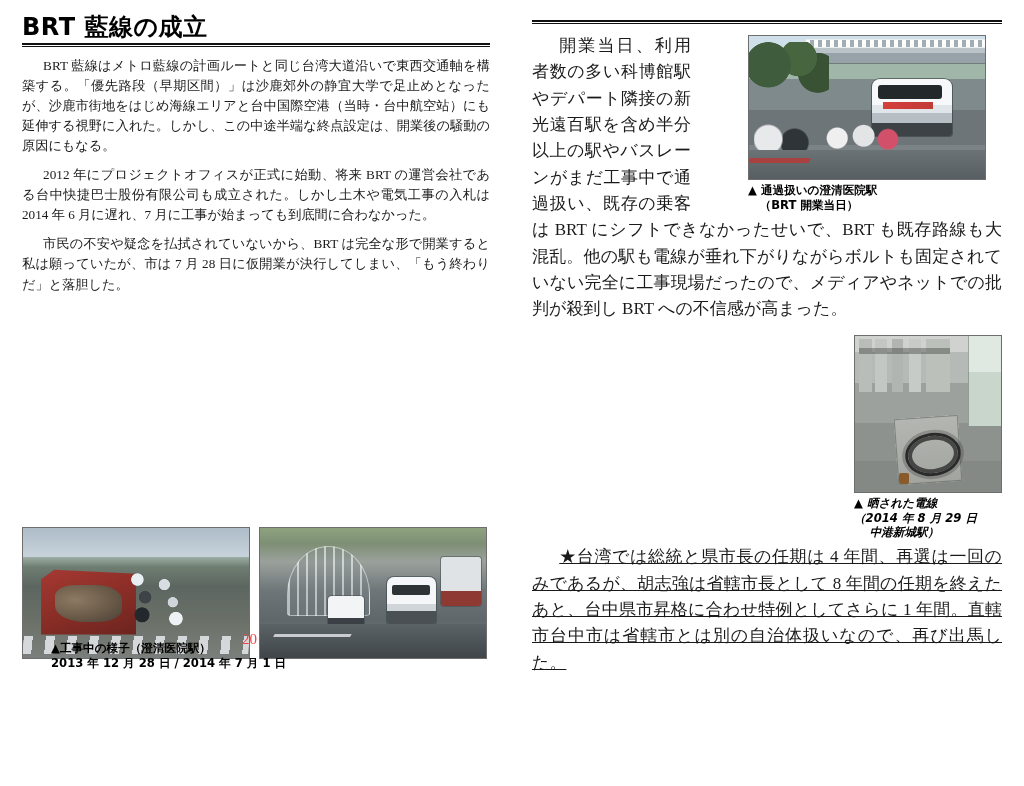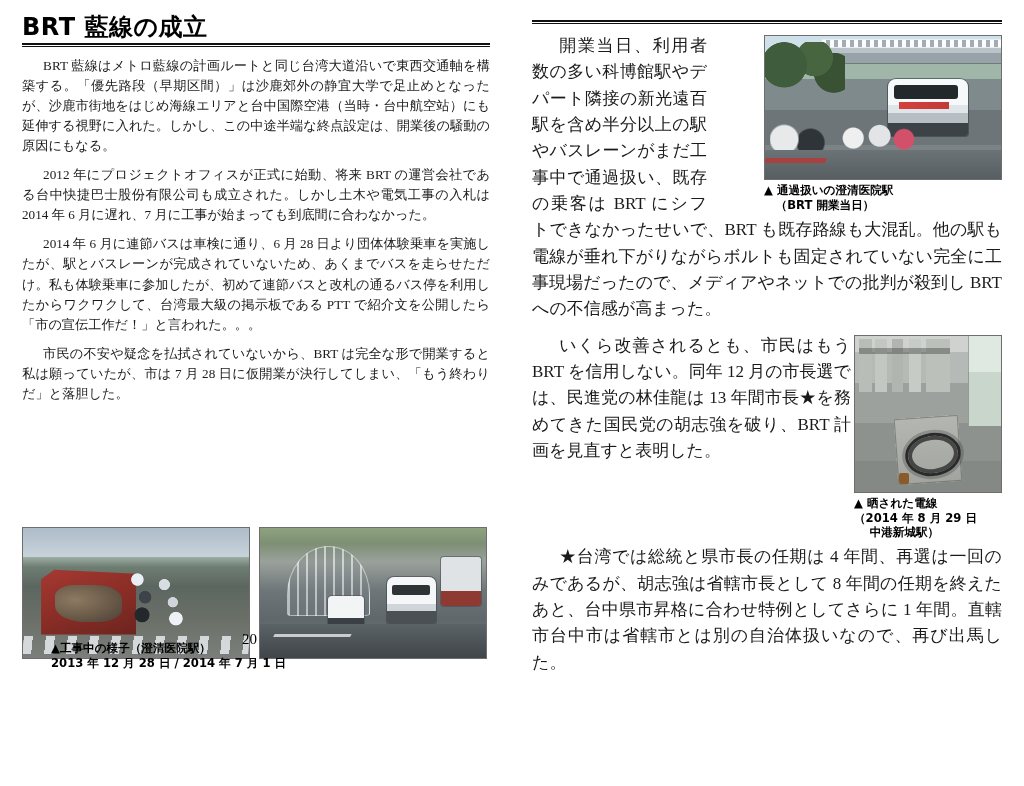--- a/index.html
+++ b/index.html
@@ -100,49 +100,51 @@
     left: 18px;
     top: 638px;
     width: 470px;
     margin-left: 33px;
   }
 
   
   .right-fig-top {
     float: right;
     width: 238px;
-    margin: 2px 0 4px 9px;
+    margin: 2px 16px 4px 9px;
     padding-left: 48px;
   }
   .right-fig-top .photo { width: 238px; height: 145px; }
   .right-fig-bot {
     float: right;
     width: 148px;
     margin: 2px 0 4px 3px;
     clear: right;
+    font-style: italic;
   }
   .right-fig-bot .photo { width: 148px; height: 158px; }
   .right-fig-bot .caption { text-align: left; }
 
   .footnote {
     clear: both;
     font-size: 12.6px;
     line-height: 1.45;
     text-align: justify;
     margin: 26px 0 0 0;
     text-indent: 0;
+    text-decoration: underline;
   }
 
   
   .folio {
     position: absolute;
     bottom: 18px;
     font-size: 15px;
     font-family: "Liberation Serif", serif;
-    color: #000000;
+    color: #ef4444;
   }
   .folio-left  { left: 242px; }
 
   
   .ph-inner { position: absolute; inset: 0; }
 
   
   .ph-road-constr {
     background:
       linear-gradient(#b9c7d4 0%, #cfd8e0 13%, #9fb0a6 22%, #6e7d72 30%, #5c6660 45%, #6a7068 70%, #7b7f7b 100%);
@@ -321,21 +323,20 @@
 <div class="spread">
 
   <div class="page page-left">
 
     <h1 class="article-title">BRT 藍線の成立</h1>
     <hr class="title-rule">
 
     <div class="body-text">
       <p>BRT 藍線はメトロ藍線の計画ルートと同じ台湾大道沿いで東西交通軸を構築する。「優先路段（早期区間）」は沙鹿郊外の静宜大学で足止めとなったが、沙鹿市街地をはじめ海線エリアと台中国際空港（当時・台中航空站）にも延伸する視野に入れた。しかし、この中途半端な終点設定は、開業後の騒動の原因にもなる。</p>
       <p>2012 年にプロジェクトオフィスが正式に始動、将来 BRT の運営会社である台中快捷巴士股份有限公司も成立された。しかし土木や電気工事の入札は 2014 年 6 月に遅れ、7 月に工事が始まっても到底間に合わなかった。</p>
-      <p>2014 年 6 月に連節バスは車検に通り、6 月 28 日より団体体験乗車を実施したが、駅とバスレーンが完成されていないため、あくまでバスを走らせただけ。私も体験乗車に参加したが、初めて連節バスと改札の通るバス停を利用したからワクワクして、台湾最大級の掲示板である PTT で紹介文を公開したら「市の宣伝工作だ！」と言われた。。。</p>
       <p>市民の不安や疑念を払拭されていないから、BRT は完全な形で開業すると私は願っていたが、市は 7 月 28 日に仮開業が決行してしまい、「もう終わりだ」と落胆した。</p>
     </div>
 
     <div class="left-photo-row">
       <figure class="figure">
         <div class="photo ph-road-constr">
           <div class="ph-inner road-sky"></div>
           <div class="road-cars"></div>
           <div class="road-stripes"></div>
         </div>
@@ -385,20 +386,19 @@
           <div class="cb-glass"></div>
           <div class="cb-slab"></div>
           <div class="cb-coil"></div>
           <div class="cb-rust"></div>
         </div>
         <figcaption class="caption">▲ 晒された電線
  （2014 年 8 月 29 日
 　 中港新城駅）</figcaption>
       </figure>
 
-      <p>いくら改善されるとも、市民はもう BRT を信用しない。同年 12 月の市長選では、民進党の林佳龍は 13 年間市長★を務めてきた国民党の胡志強を破り、BRT 計画を見直すと表明した。</p>
 
       <p class="footnote">★台湾では総統と県市長の任期は 4 年間、再選は一回のみであるが、胡志強は省轄市長として 8 年間の任期を終えたあと、台中県市昇格に合わせ特例としてさらに 1 年間。直轄市台中市は省轄市とは別の自治体扱いなので、再び出馬した。</p>
     </div>
 
   </div>
 
 </div>
 
 </body></html>

